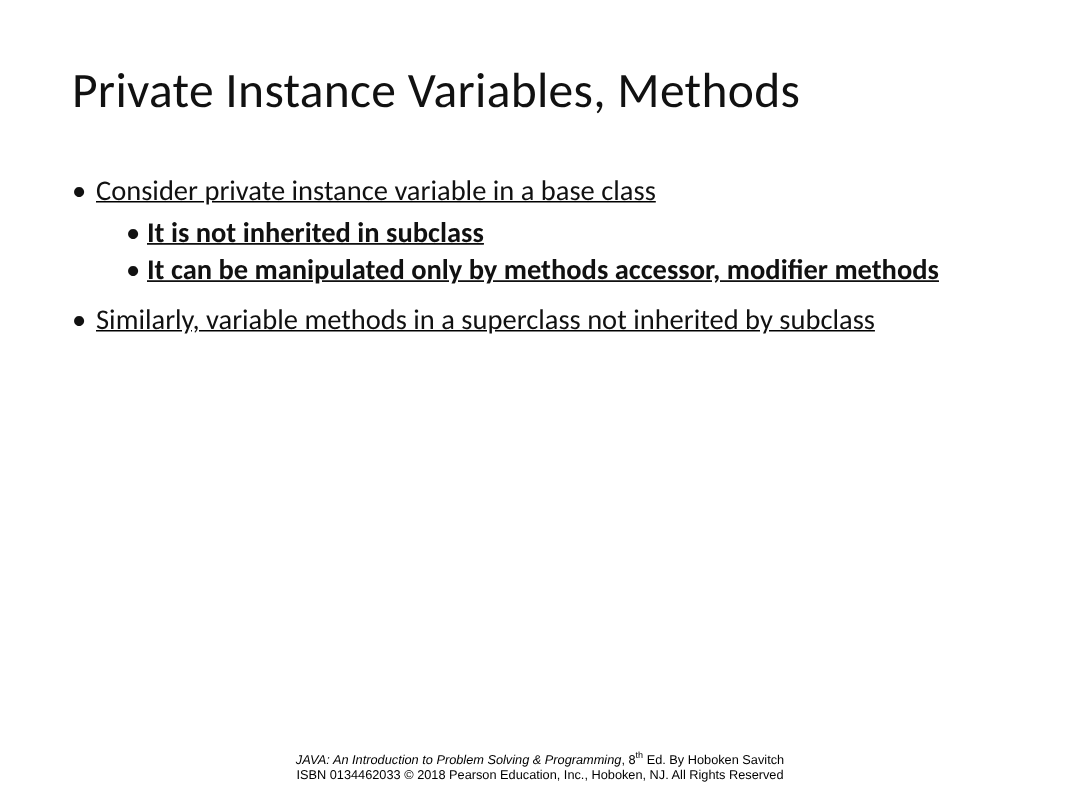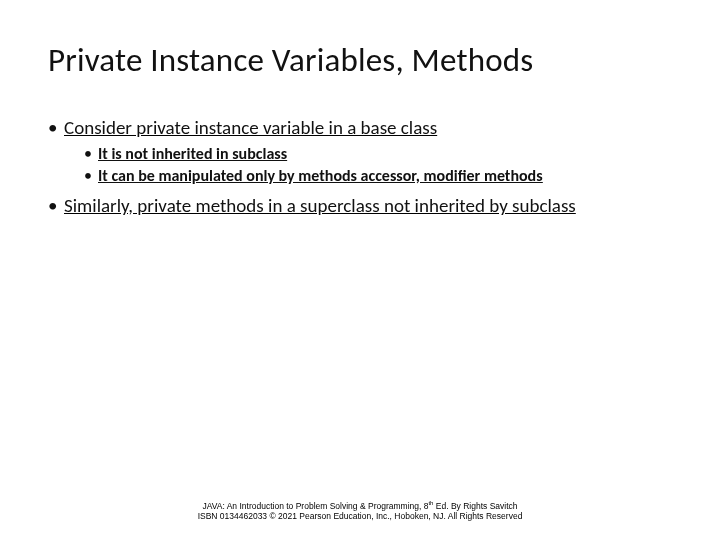--- a/index.html
+++ b/index.html
@@ -31,21 +31,21 @@
     content: "•";
     position: absolute;
     left: 0;
     top: 0;
   }
   .lvl2 {
     margin-top: 4px;
     margin-bottom: 8px;
   }
   .lvl2 > li {
-    font-size: 16px;
+    font-size: 19px;
     font-weight: 600;
     color: #111;
     padding-left: 34px;
     position: relative;
     line-height: 1.3;
     margin-bottom: 1px;
   }
   .lvl2 > li::before {
     content: "•";
     position: absolute;
@@ -57,43 +57,43 @@
     position: absolute;
     bottom: 18px;
     left: 0;
     width: 720px;
     text-align: center;
     font-family: Arial, sans-serif;
     font-size: 8.5px;
     line-height: 1.25;
     color: #000;
   }
-  .footer .italic { }
+  .footer .italic { font-style: italic; }
   .footer sup { font-size: 6px; vertical-align: super; }
 </style>
 </head>
 <body>
 
 <div class="slide">
 
   <h1 class="title">Private Instance Variables, Methods</h1>
 
   <div class="body">
     <ul class="lvl1">
       <li>
         <span>Consider private instance variable in a base class</span>
         <ul class="lvl2">
           <li>It is not inherited in subclass</li>
           <li>It can be manipulated only by methods accessor, modifier methods</li>
         </ul>
       </li>
-      <li>Similarly, private methods in a superclass not inherited by subclass</li>
+      <li>Similarly, variable methods in a superclass not inherited by subclass</li>
     </ul>
   </div>
 
   <div class="footer">
     <div>
-      <span class="italic">JAVA: An Introduction to Problem Solving &amp; Programming</span><span>, </span><span>8</span><sup>th</sup><span> Ed. By Rights Savitch</span>
+      <span class="italic">JAVA: An Introduction to Problem Solving &amp; Programming</span><span>, </span><span>8</span><sup>th</sup><span> Ed. By Hoboken Savitch</span>
     </div>
-    <div>ISBN 0134462033 © 2021 Pearson Education, Inc., Hoboken, NJ. All Rights Reserved</div>
+    <div>ISBN 0134462033 © 2018 Pearson Education, Inc., Hoboken, NJ. All Rights Reserved</div>
   </div>
 
 </div>
 
 </body></html>

